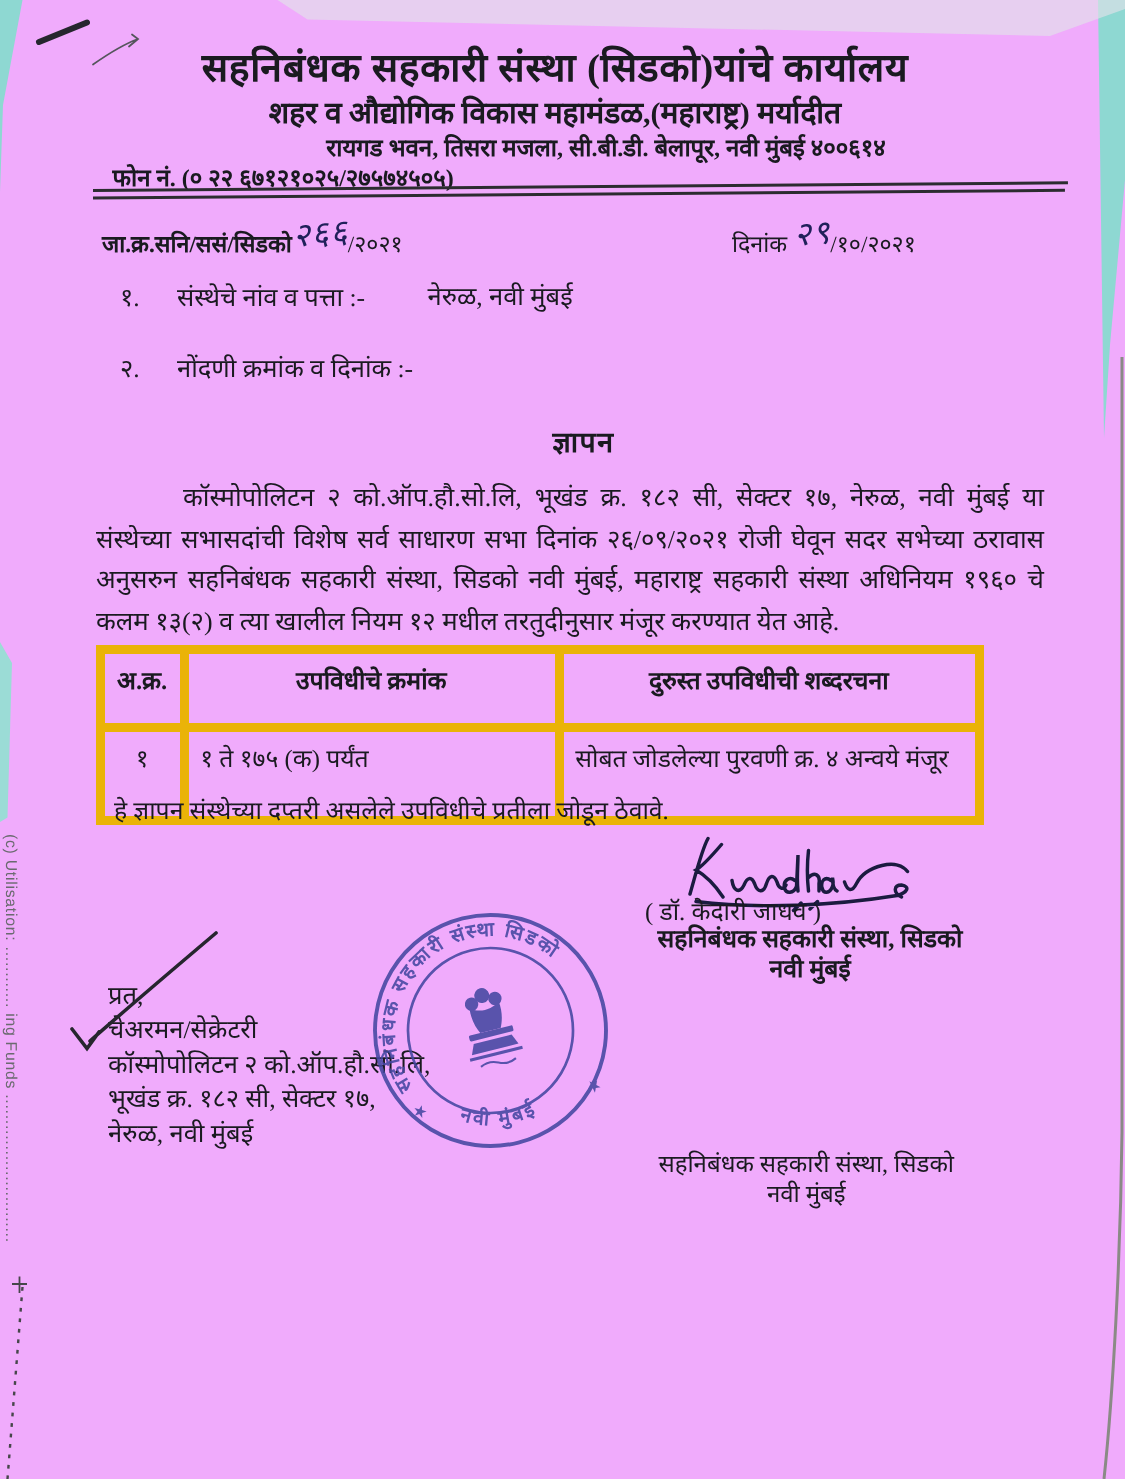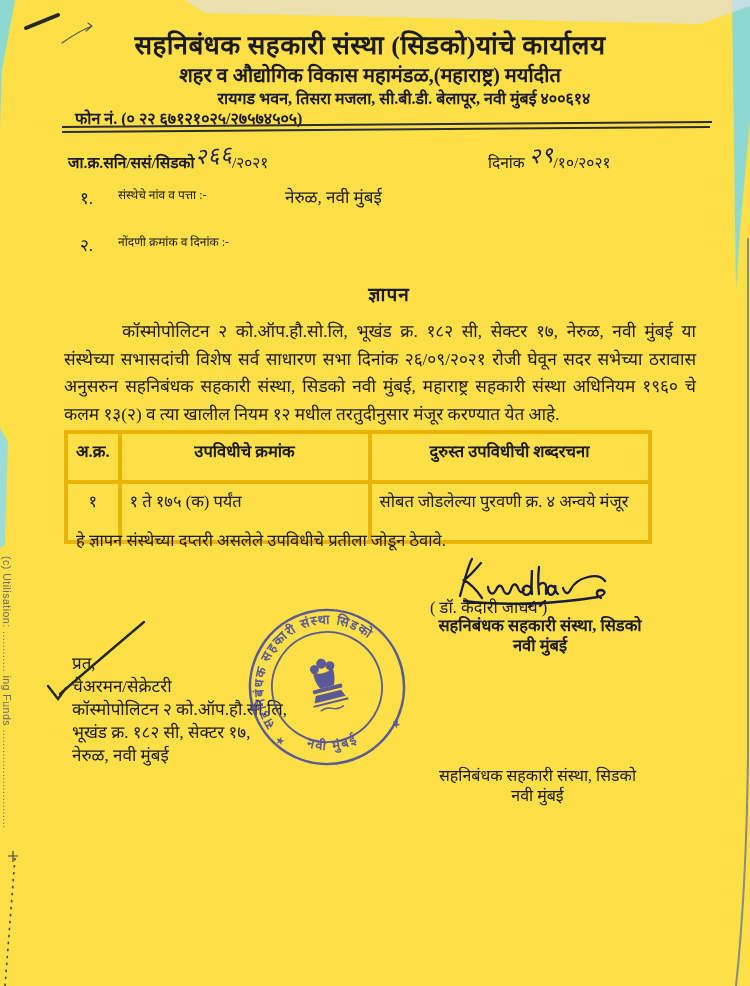--- a/index.html
+++ b/index.html
@@ -1,45 +1,45 @@
 <!DOCTYPE html>
 <html><head>
 <meta charset="utf-8">
 <style>
   html,body{margin:0;padding:0;background:#e9e9e9;}
   .page{
     position:relative;width:750px;height:986px;overflow:hidden;
-    background:#fde047;
+    background:#f0abfc;
     font-family:"Liberation Serif","DejaVu Serif",serif;
     color:#1a1a20;
   }
   .abs{position:absolute;}
   .bold{font-weight:bold;}
   
   .office-name{top:26px;left:0;width:740px;font-size:26px;font-weight:bold;text-align:center;letter-spacing:.5px;}
   .org-name{top:61px;left:0;width:740px;font-size:20px;font-weight:bold;text-align:center;}
   .addr-line{top:87px;left:0;width:740px;font-size:16px;font-weight:bold;text-align:center;padding-left:34px;}
   .phone-line{top:107px;left:75px;width:640px;font-size:16px;font-weight:bold;}
   .email-part{position:absolute;left:315px;top:0;}
   .email-latin{font-family:"Liberation Serif","DejaVu Serif",serif;font-size:15px;}
   .rule{position:absolute;left:62px;width:650px;height:2px;background:#2c2c30;transform:rotate(-0.45deg);transform-origin:left center;}
   
   .ref-row{top:144px;left:68px;width:620px;font-size:15.5px;}
   .hw{font-family:"DejaVu Sans","Liberation Sans",sans-serif;font-style:italic;color:#20205a;}
   .hw-num{font-size:22px;position:relative;top:-5px;letter-spacing:1px;transform:rotate(-5deg);display:inline-block;}
   .ref-date{position:absolute;left:420px;top:0;}
   
   .detail-sr{font-size:17px;}
-  .detail-label{font-size:12px;}
+  .detail-label{font-size:17px;}
   .detail-value{font-size:17px;line-height:23px;}
   .memo-title{top:281px;left:0;width:730px;text-align:center;font-size:19px;font-weight:bold;letter-spacing:1px;padding-left:24px;}
   .body-par{top:318px;left:64px;width:632px;font-size:17.2px;line-height:27.6px;text-align:justify;text-indent:58px;}
   
   .bylaw-table{position:absolute;top:430px;left:64px;border-collapse:collapse;table-layout:fixed;}
-  .bylaw-table td,.bylaw-table th{border:4px solid #eab308;vertical-align:top;font-size:16.5px;padding:5px 8px;}
+  .bylaw-table td,.bylaw-table th{border:6px solid #eab308;vertical-align:top;font-size:16.5px;padding:5px 8px;}
   .bylaw-table th{font-weight:bold;text-align:center;height:36px;}
   .bylaw-table td{height:46px;}
   .col-sr{width:38px;}
   .col-num{width:250px;}
   .col-text{width:280px;}
   .cell-sr{text-align:center;}
   .closing-note{top:528px;left:76px;font-size:16.5px;width:600px;}
   
   .sig-svg{top:554px;left:450px;}
   .sig-name{top:595px;left:430px;width:220px;text-align:left;font-size:16.5px;}

